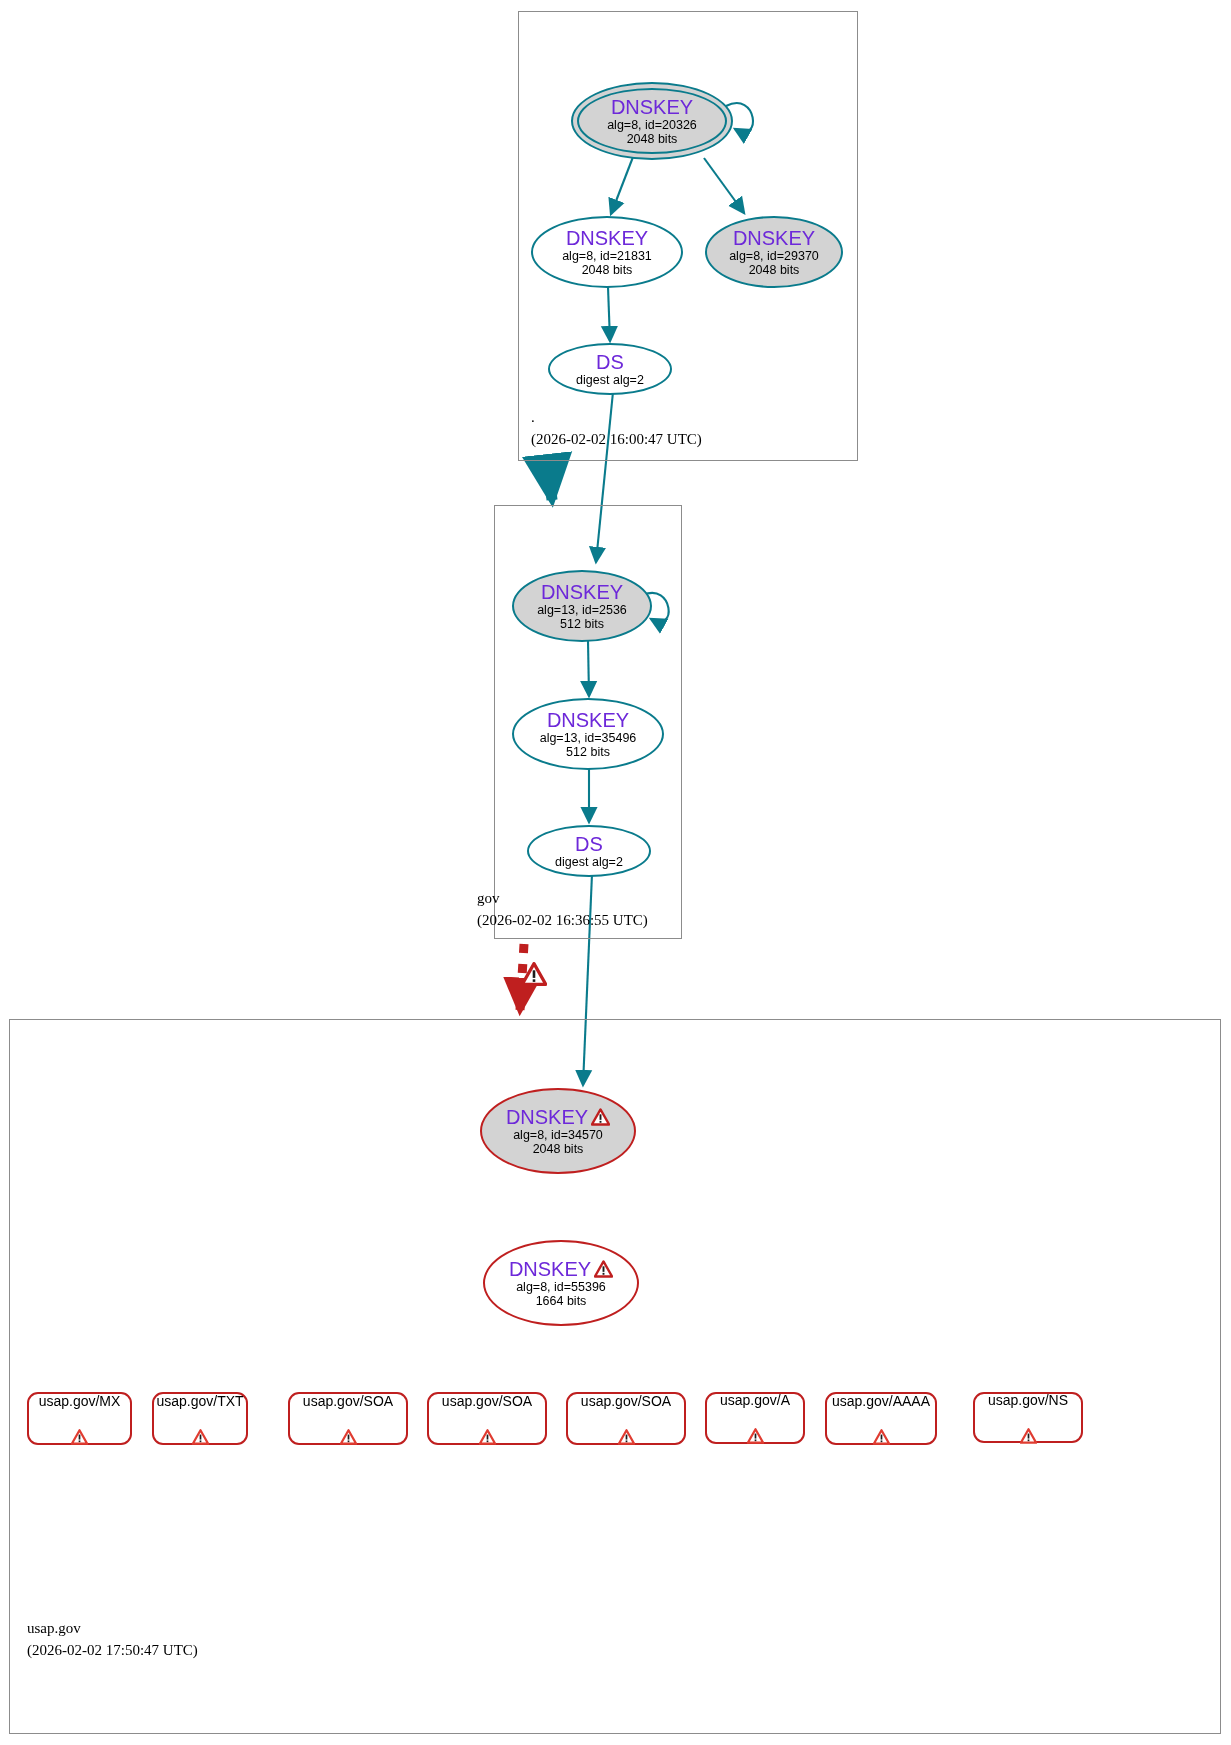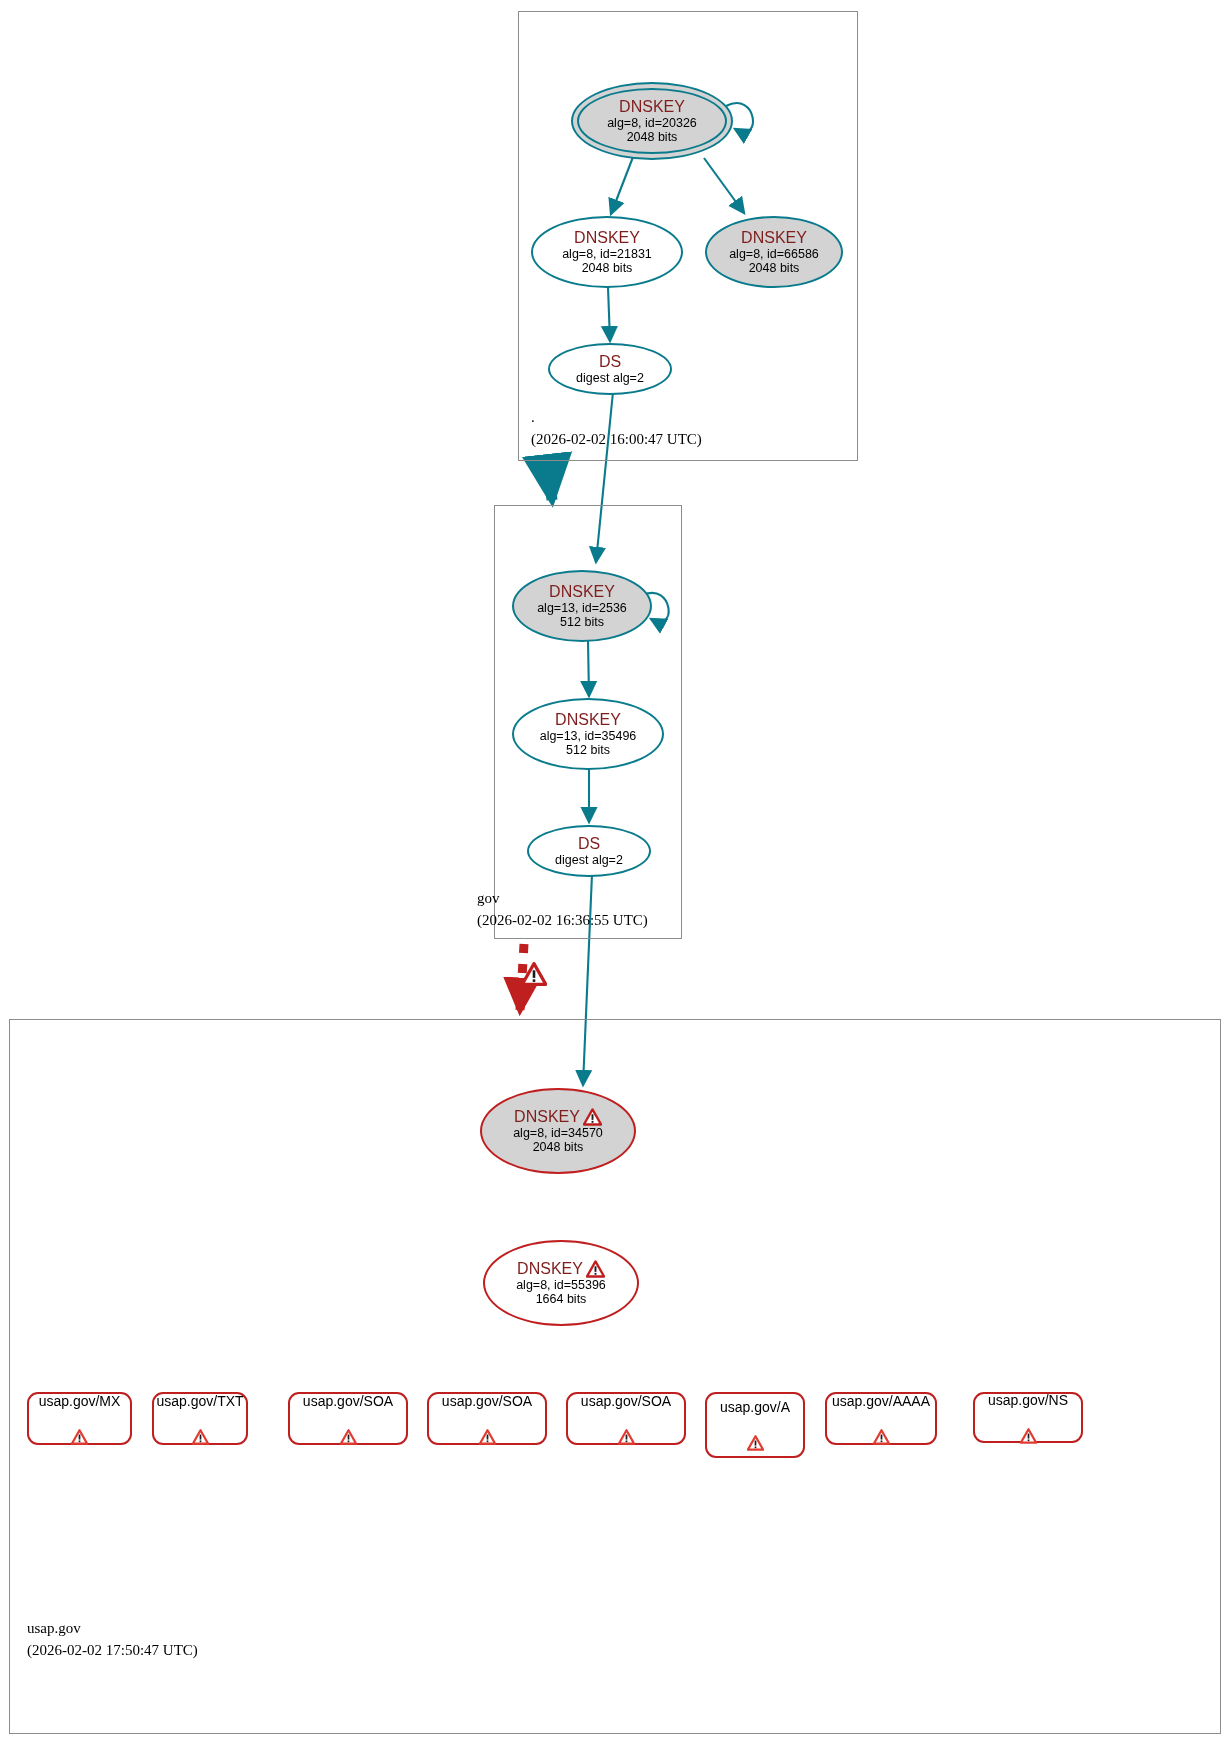--- a/index.html
+++ b/index.html
@@ -49,22 +49,22 @@
     border-radius: 50%;
     display: flex;
     flex-direction: column;
     align-items: center;
     justify-content: center;
     text-align: center;
     line-height: 1.12;
   }
   .node .t1 {
     font-family: "Liberation Sans", sans-serif;
-    font-size: 16px;
-    color: #7f1d1d;
+    font-size: 20px;
+    color: #6d28d9;
     white-space: nowrap;
     display: flex;
     align-items: center;
     justify-content: center;
     gap: 3px;
   }
   .node .t2, .node .t3 {
     font-family: Liberation Sans, sans-serif;
     font-size: 12.5px;
     color: #000000;
@@ -174,21 +174,21 @@
   </div>
 
   <div class="node teal plain" style="left:531px; top:216px; width:152px; height:72px;">
     <span class="t1">DNSKEY</span>
     <span class="t2">alg=8, id=21831</span>
     <span class="t3">2048 bits</span>
   </div>
 
   <div class="node teal filled" style="left:705px; top:216px; width:138px; height:72px;">
     <span class="t1">DNSKEY</span>
-    <span class="t2">alg=8, id=66586</span>
+    <span class="t2">alg=8, id=29370</span>
     <span class="t3">2048 bits</span>
   </div>
 
   <div class="node teal plain" style="left:548px; top:343px; width:124px; height:52px;">
     <span class="t1">DS</span>
     <span class="t2">digest alg=2</span>
   </div>
 
   <div class="zone" style="left:494px; top:505px; width:188px; height:434px;"></div>
   <div class="zone-label" style="left:477px; top:888px;">
@@ -305,21 +305,21 @@
     <span class="label">usap.gov/SOA</span>
     <span class="warn">
       <svg width="17" height="16" viewBox="0 0 26 24">
         <path d="M13,1.6 L24.7,22.3 L1.3,22.3 Z" fill="#ffffff" stroke="#e03c31" stroke-width="3.4" stroke-linejoin="round"></path>
         <rect x="11.7" y="8.3" width="2.6" height="7.6" fill="#1a1a1a"></rect>
         <rect x="11.7" y="17.3" width="2.6" height="2.6" fill="#1a1a1a"></rect>
       </svg>
     </span>
   </div>
 
-  <div class="rrset" style="left:705px; top:1392px; width:100px; height:66px;">
+  <div class="rrset" style="left:705px; top:1392px; width:100px; height:52px;">
     <span class="label">usap.gov/A</span>
     <span class="warn">
       <svg width="17" height="16" viewBox="0 0 26 24">
         <path d="M13,1.6 L24.7,22.3 L1.3,22.3 Z" fill="#ffffff" stroke="#e03c31" stroke-width="3.4" stroke-linejoin="round"></path>
         <rect x="11.7" y="8.3" width="2.6" height="7.6" fill="#1a1a1a"></rect>
         <rect x="11.7" y="17.3" width="2.6" height="2.6" fill="#1a1a1a"></rect>
       </svg>
     </span>
   </div>
 

